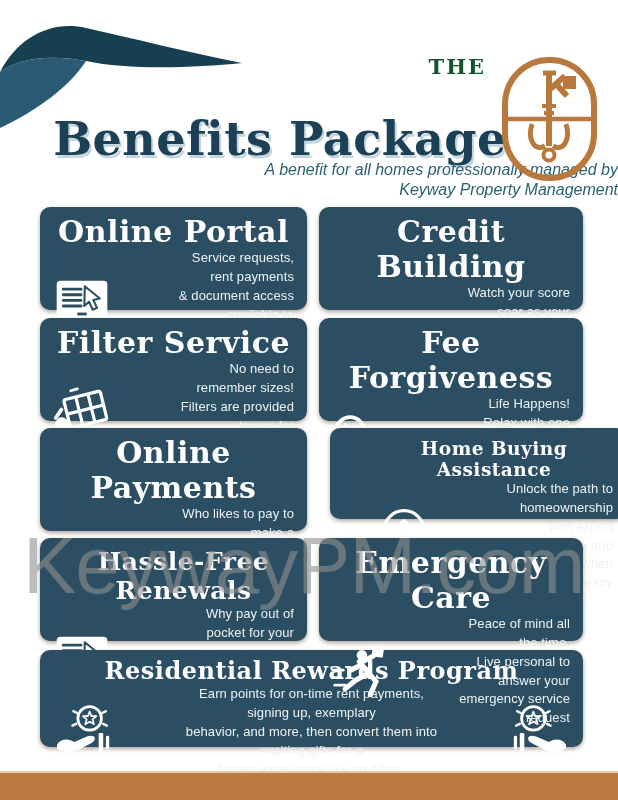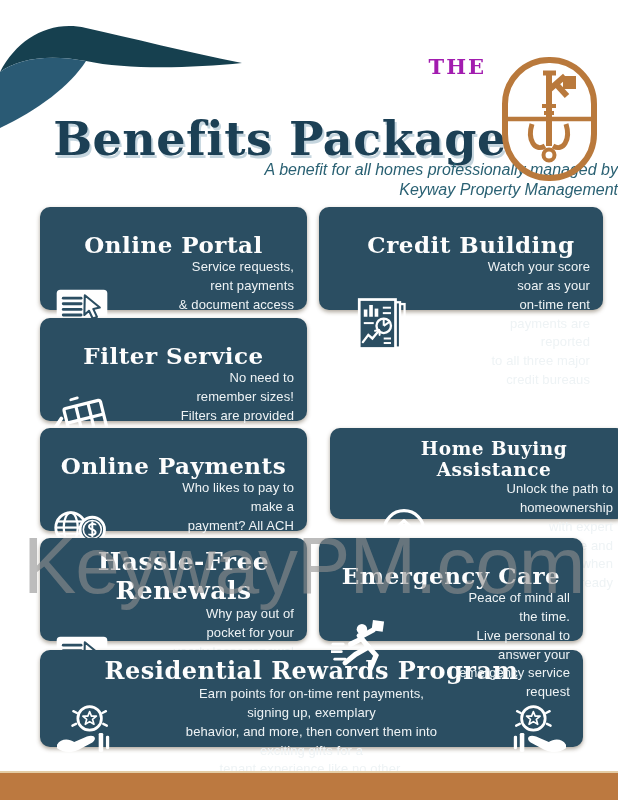--- a/index.html
+++ b/index.html
@@ -4,46 +4,46 @@
 <style>
   html,body{margin:0;padding:0;background:#fff;}
   #page{position:relative;width:618px;height:800px;background:#ffffff;overflow:hidden;
         font-family:"Liberation Sans",sans-serif;}
 
   
   .swoosh{position:absolute;left:0;top:14px;width:246px;height:118px;}
   .hline1{position:absolute;left:0;top:54px;width:497px;text-align:right;
           display:flex;justify-content:flex-end;align-items:baseline;}
   .the{font-family:"DejaVu Serif","Liberation Serif",serif;font-weight:bold;
-       color:#a21caf;font-size:21px;letter-spacing:2px;margin-right:11px;}
+       color:#14532d;font-size:21px;letter-spacing:2px;margin-right:11px;}
   .big-title{font-family:"DejaVu Serif","Liberation Serif",serif;font-weight:bold;
        color:#1c4055;font-size:44px;line-height:1.02;letter-spacing:0.5px;
        text-shadow:2px 3px 0 rgba(150,178,194,0.55);}
   .hline2{position:absolute;left:0;top:116px;width:560px;text-align:center;}
   .hline2 .big-title{font-size:46px;}
   .tagline{position:absolute;left:0;top:160px;width:618px;text-align:right;
        color:#2a6173;font-style:italic;font-size:16px;line-height:1.25;
        white-space:pre-line;}
   .logo{position:absolute;left:501px;top:56px;width:97px;height:126px;}
 
   
   .card{position:absolute;background:#2b4e62;border-radius:10px;
         box-shadow:0 2px 4px rgba(70,55,30,.45);color:#fff;}
   .c1{left:40px;top:207px;width:267px;height:103px;}
-  .c2{left:319px;top:207px;width:264px;height:103px;padding-left:20px;}
+  .c2{left:319px;top:207px;width:264px;height:103px;}
   .c3{left:40px;top:318px;width:267px;height:103px;}
   .c4{left:319px;top:318px;width:264px;height:103px;}
   .c5{left:40px;top:428px;width:267px;height:103px;}
   .c6{left:330px;top:428px;width:264px;height:91px;padding-left:32px;}
   .c7{left:40px;top:538px;width:267px;height:103px;}
   .c8{left:319px;top:538px;width:264px;height:103px;}
   .rewards{left:40px;top:650px;width:543px;height:97px;}
 
   .card-title{font-family:"DejaVu Serif","Liberation Serif",serif;font-weight:bold;
-        text-align:center;font-size:23px;letter-spacing:0.5px;margin-top:24px;
+        text-align:center;font-size:30px;letter-spacing:0.5px;margin-top:7px;
         color:#fdfdfd;}
   .small-title .card-title{font-size:18.5px;margin-top:10px;}
   .mid-title .card-title{font-size:25px;margin-top:9px;margin-left:20px;}
   .rewards .card-title{font-size:24px;margin-top:6px;}
 
   .card-body{display:flex;align-items:center;gap:47px;}
   .card-icon{width:84px;min-width:84px;display:flex;justify-content:center;align-items:center;}
   .card-desc{flex:1;text-align:right;font-size:13px;line-height:1.45;
         padding-right:13px;color:#eef3f5;white-space:pre-line;letter-spacing:0.1px;}
   .rewards .card-desc{text-align:center;padding:0 4px;}
@@ -164,20 +164,37 @@
           <path d="M6 34 C1 40 1 52 9 57 C17 61 23 56 21.5 48 L18 37 C14 32 9 31 6 34 Z" fill="#fff"></path>
           <path d="M4 33 L10 24" stroke="#fff" stroke-width="4" stroke-linecap="round"></path>
         </svg>
       </div>
       <div class="card-desc">No need to remember sizes!
 Filters are provided to you for
 consistently clear air flow</div>
     </div>
   </div>
 
+  <div class="card c4">
+    <div class="card-title">Fee Forgiveness</div>
+    <div class="card-body">
+      <div class="card-icon">
+        <svg width="58" height="58" viewBox="0 0 64 64">
+          <circle cx="20" cy="20" r="15.5" stroke="#fff" stroke-width="4" fill="none"></circle>
+          <path d="M20 20 L15 13 M20 20 L27 16" stroke="#fff" stroke-width="3" stroke-linecap="round"></path>
+          <path d="M40 21 L60.5 56.5 H19.5 Z" fill="#fff" stroke="#fff" stroke-width="5" stroke-linejoin="round"></path>
+          <line x1="40" y1="33" x2="40" y2="45" stroke="#2b4e62" stroke-width="5.5" stroke-linecap="round"></line>
+          <circle cx="40" cy="52" r="3.2" fill="#2b4e62"></circle>
+        </svg>
+      </div>
+      <div class="card-desc">Life Happens!
+Relax with one waivable late
+rent fee every twelve months</div>
+    </div>
+  </div>
 
   <div class="card c5">
     <div class="card-title">Online Payments</div>
     <div class="card-body">
       <div class="card-icon">
         <svg width="60" height="60" viewBox="0 0 64 64" fill="none" stroke="#fff">
           <circle cx="20" cy="23" r="16" stroke-width="3"></circle>
           <ellipse cx="20" cy="23" rx="7.5" ry="16" stroke-width="2.4"></ellipse>
           <line x1="6" y1="16.5" x2="34" y2="16.5" stroke-width="2.4"></line>
           <line x1="4" y1="23" x2="36" y2="23" stroke-width="2.4"></line>

